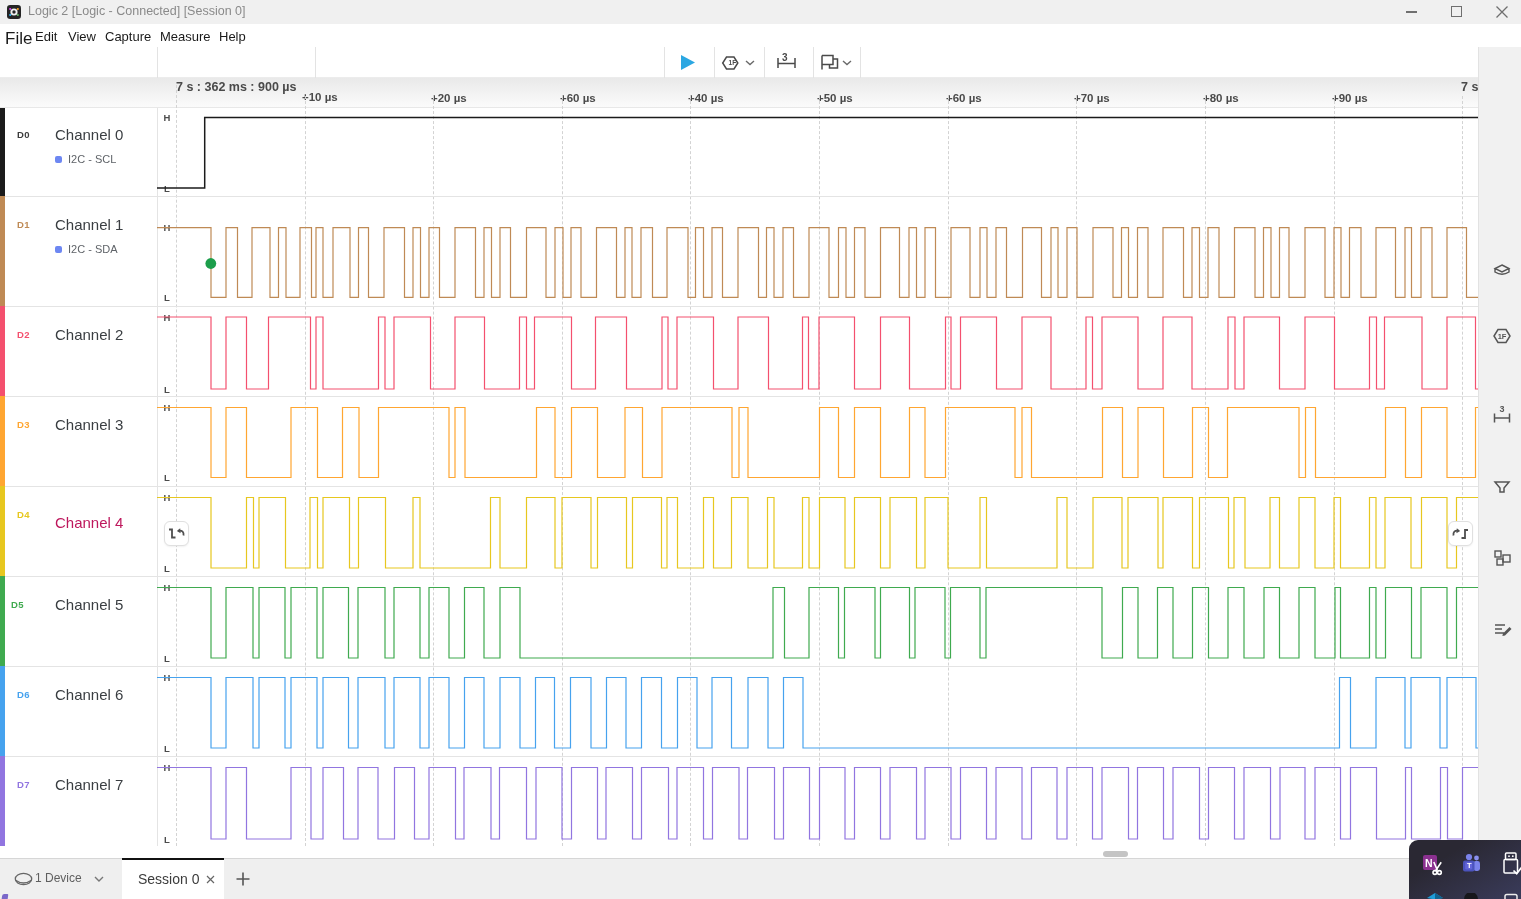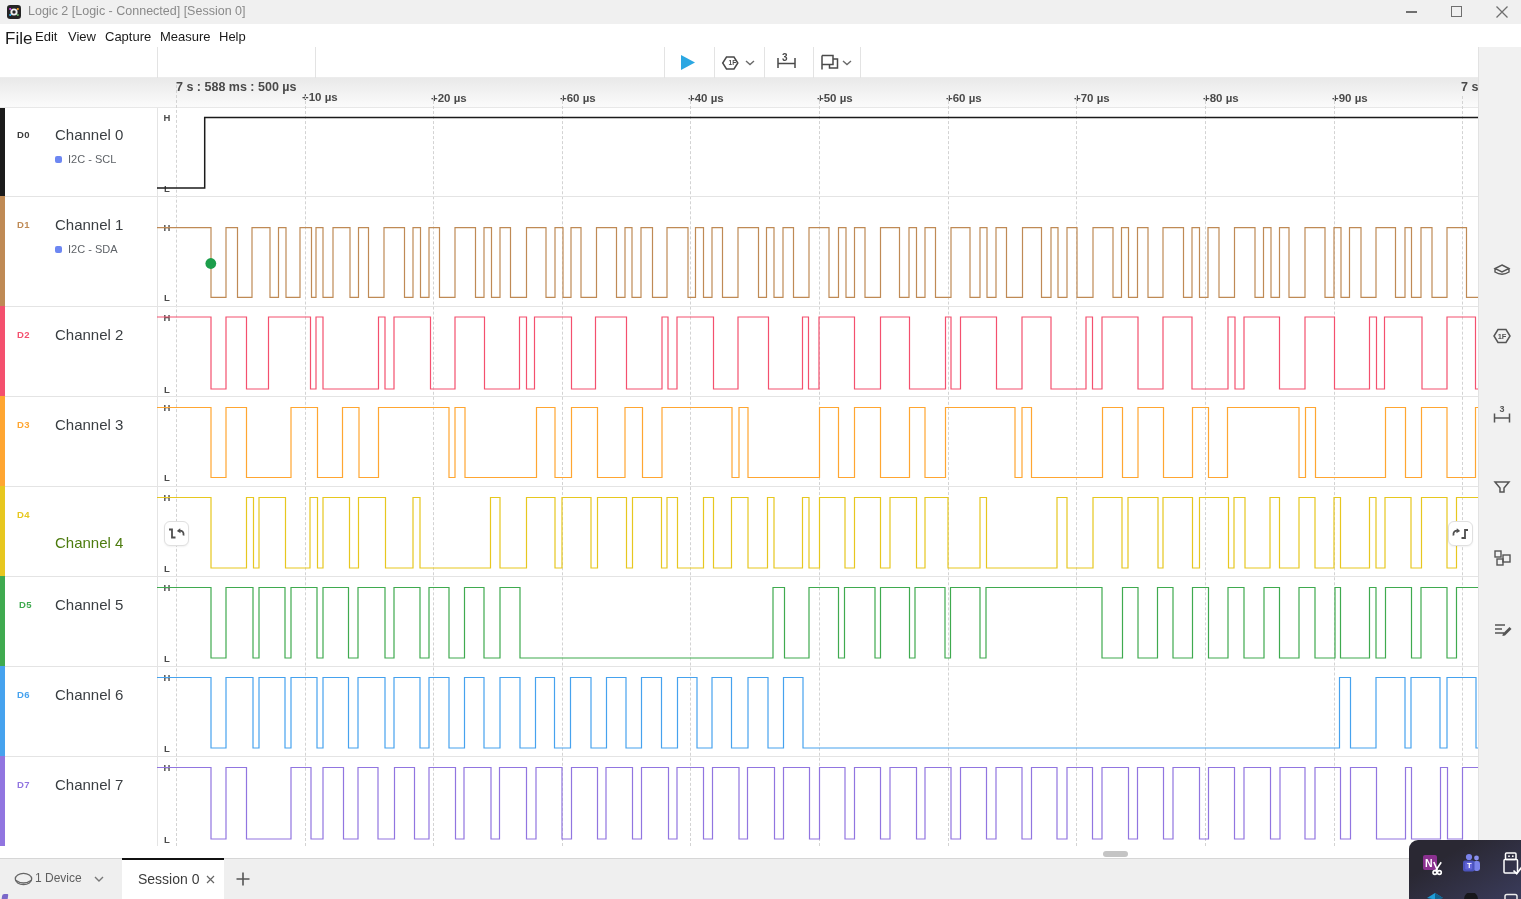--- a/index.html
+++ b/index.html
@@ -46,21 +46,21 @@
 <path d="M66.5 10 l7.5 0 l3.8 6 l-3.8 6 l-7.5 0 l-3.8 -6 Z" fill="none" stroke="#4a4a4a" stroke-width="1.5"></path>
 <text x="68.6" y="18.3" font-family="Liberation Sans" font-size="6.5" font-weight="bold" fill="#4a4a4a">1F</text>
 <path d="M86 14 l4 3.5 l4 -3.5" fill="none" stroke="#6a6a6a" stroke-width="1.4"></path>
 <text x="122" y="13.5" font-family="Liberation Sans" font-size="10" font-weight="bold" fill="#4a4a4a">3</text>
 <path d="M118 11 l0 10 M135 11 l0 10 M118 16.5 l17 0" fill="none" stroke="#4a4a4a" stroke-width="1.5"></path>
 <path d="M162 8.5 l0 14 M162 8.5 l11 0 l0 9 l-11 0 M173 12 l4.5 0 l0 9 l-8 0 l0 -3" fill="none" stroke="#4a4a4a" stroke-width="1.5"></path>
 <path d="M183 14 l4 3.5 l4 -3.5" fill="none" stroke="#6a6a6a" stroke-width="1.4"></path>
 </svg>
 
 <div class="abs" style="left:0;top:78px;width:1521px;height:30px;background:linear-gradient(#e9e9e9,#fbfbfb);border-bottom:1px solid #e8e8e8"></div>
-<div style="position:absolute;left:176px;top:80px;font:bold 12.5px 'Liberation Sans',sans-serif;color:#4a4a4a">7 s : 588 ms : 500 µs</div>
+<div style="position:absolute;left:176px;top:80px;font:bold 12.5px 'Liberation Sans',sans-serif;color:#4a4a4a">7 s : 362 ms : 900 µs</div>
 <div style="position:absolute;left:302px;top:91px;font:bold 11.5px 'Liberation Sans',sans-serif;color:#4a4a4a">+10 µs</div>
 <div style="position:absolute;left:431px;top:91.5px;font:bold 11.5px 'Liberation Sans',sans-serif;color:#4a4a4a">+20 µs</div>
 <div style="position:absolute;left:560px;top:91.5px;font:bold 11.5px 'Liberation Sans',sans-serif;color:#4a4a4a">+60 µs</div>
 <div style="position:absolute;left:688px;top:91.5px;font:bold 11.5px 'Liberation Sans',sans-serif;color:#4a4a4a">+40 µs</div>
 <div style="position:absolute;left:817px;top:91.5px;font:bold 11.5px 'Liberation Sans',sans-serif;color:#4a4a4a">+50 µs</div>
 <div style="position:absolute;left:946px;top:91.5px;font:bold 11.5px 'Liberation Sans',sans-serif;color:#4a4a4a">+60 µs</div>
 <div style="position:absolute;left:1074px;top:91.5px;font:bold 11.5px 'Liberation Sans',sans-serif;color:#4a4a4a">+70 µs</div>
 <div style="position:absolute;left:1203px;top:91.5px;font:bold 11.5px 'Liberation Sans',sans-serif;color:#4a4a4a">+80 µs</div>
 <div style="position:absolute;left:1332px;top:91.5px;font:bold 11.5px 'Liberation Sans',sans-serif;color:#4a4a4a">+90 µs</div>
 <div style="position:absolute;left:1461px;top:80px;font:bold 12.5px 'Liberation Sans',sans-serif;color:#4a4a4a">7 s</div>
@@ -97,26 +97,26 @@
 <div style="position:absolute;left:161.5px;top:310.5px;width:11px;height:13px;background:#fff;font:bold 9.5px 'Liberation Sans',sans-serif;color:#4c4c4c;text-align:center;line-height:13px">H</div>
 <div style="position:absolute;left:161.5px;top:382.5px;width:11px;height:13px;background:#fff;font:bold 9.5px 'Liberation Sans',sans-serif;color:#4c4c4c;text-align:center;line-height:13px">L</div>
 <div style="position:absolute;left:0;top:396px;width:4.5px;height:90px;background:#ffa631"></div>
 <div style="position:absolute;left:17px;top:419px;font:bold 9.5px 'Liberation Sans',sans-serif;letter-spacing:.4px;color:#ffa631">D3</div>
 <div style="position:absolute;left:55px;top:416px;font:15px 'Liberation Sans',sans-serif;color:#3a3e42">Channel 3</div>
 <div style="position:absolute;left:0;top:486px;width:1478px;height:1px;background:#e4e4e4"></div>
 <div style="position:absolute;left:161.5px;top:401.0px;width:11px;height:13px;background:#fff;font:bold 9.5px 'Liberation Sans',sans-serif;color:#4c4c4c;text-align:center;line-height:13px">H</div>
 <div style="position:absolute;left:161.5px;top:471.0px;width:11px;height:13px;background:#fff;font:bold 9.5px 'Liberation Sans',sans-serif;color:#4c4c4c;text-align:center;line-height:13px">L</div>
 <div style="position:absolute;left:0;top:486px;width:4.5px;height:90px;background:#e7c71f"></div>
 <div style="position:absolute;left:17px;top:509px;font:bold 9.5px 'Liberation Sans',sans-serif;letter-spacing:.4px;color:#e7c71f">D4</div>
-<div style="position:absolute;left:55px;top:534px;font:15px 'Liberation Sans',sans-serif;color:#4d7c0f">Channel 4</div>
+<div style="position:absolute;left:55px;top:514px;font:15px 'Liberation Sans',sans-serif;color:#be185d">Channel 4</div>
 <div style="position:absolute;left:0;top:576px;width:1478px;height:1px;background:#e4e4e4"></div>
 <div style="position:absolute;left:161.5px;top:491.0px;width:11px;height:13px;background:#fff;font:bold 9.5px 'Liberation Sans',sans-serif;color:#4c4c4c;text-align:center;line-height:13px">H</div>
 <div style="position:absolute;left:161.5px;top:561.5px;width:11px;height:13px;background:#fff;font:bold 9.5px 'Liberation Sans',sans-serif;color:#4c4c4c;text-align:center;line-height:13px">L</div>
 <div style="position:absolute;left:0;top:576px;width:4.5px;height:90px;background:#3faa4f"></div>
-<div style="position:absolute;left:19px;top:599px;font:bold 9.5px 'Liberation Sans',sans-serif;letter-spacing:.4px;color:#3faa4f">D5</div>
+<div style="position:absolute;left:11px;top:599px;font:bold 9.5px 'Liberation Sans',sans-serif;letter-spacing:.4px;color:#3faa4f">D5</div>
 <div style="position:absolute;left:55px;top:596px;font:15px 'Liberation Sans',sans-serif;color:#3a3e42">Channel 5</div>
 <div style="position:absolute;left:0;top:666px;width:1478px;height:1px;background:#e4e4e4"></div>
 <div style="position:absolute;left:161.5px;top:581.0px;width:11px;height:13px;background:#fff;font:bold 9.5px 'Liberation Sans',sans-serif;color:#4c4c4c;text-align:center;line-height:13px">H</div>
 <div style="position:absolute;left:161.5px;top:651.5px;width:11px;height:13px;background:#fff;font:bold 9.5px 'Liberation Sans',sans-serif;color:#4c4c4c;text-align:center;line-height:13px">L</div>
 <div style="position:absolute;left:0;top:666px;width:4.5px;height:90px;background:#46a2ee"></div>
 <div style="position:absolute;left:17px;top:689px;font:bold 9.5px 'Liberation Sans',sans-serif;letter-spacing:.4px;color:#46a2ee">D6</div>
 <div style="position:absolute;left:55px;top:686px;font:15px 'Liberation Sans',sans-serif;color:#3a3e42">Channel 6</div>
 <div style="position:absolute;left:0;top:756px;width:1478px;height:1px;background:#e4e4e4"></div>
 <div style="position:absolute;left:161.5px;top:671.0px;width:11px;height:13px;background:#fff;font:bold 9.5px 'Liberation Sans',sans-serif;color:#4c4c4c;text-align:center;line-height:13px">H</div>
 <div style="position:absolute;left:161.5px;top:741.5px;width:11px;height:13px;background:#fff;font:bold 9.5px 'Liberation Sans',sans-serif;color:#4c4c4c;text-align:center;line-height:13px">L</div>

